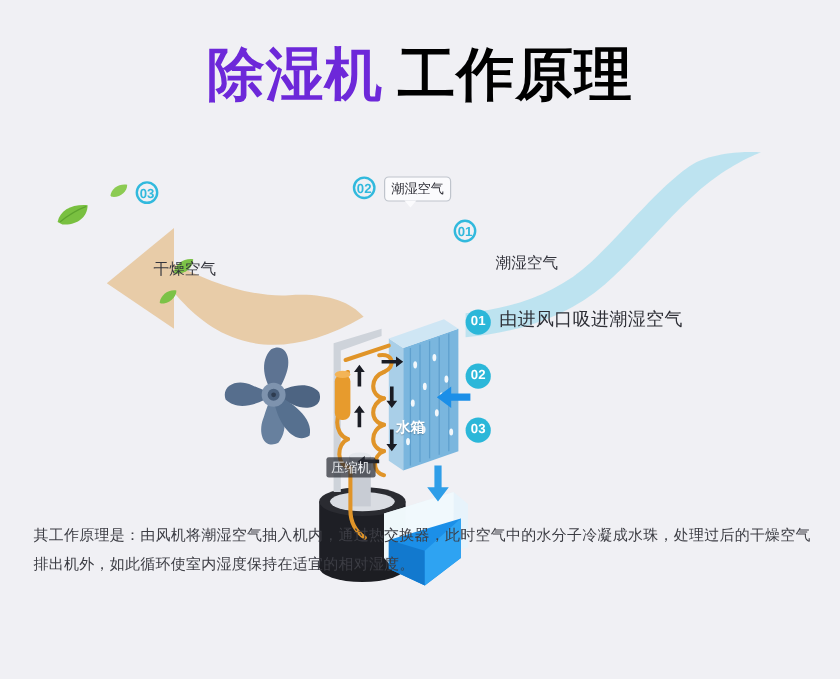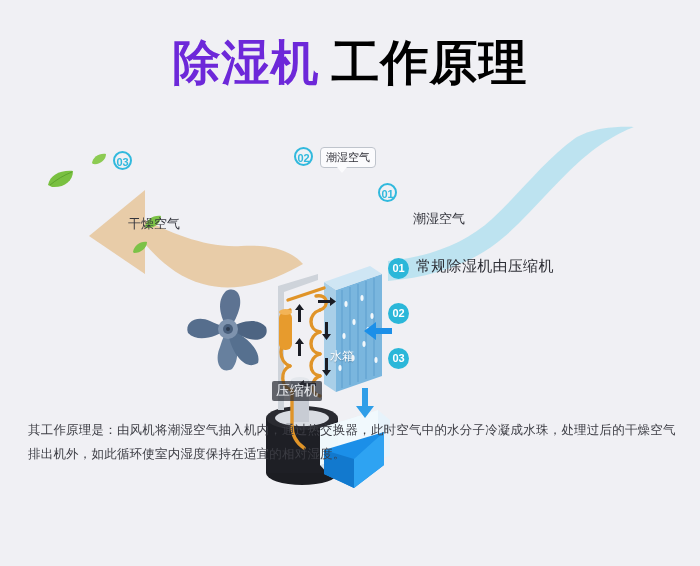--- a/index.html
+++ b/index.html
@@ -80,21 +80,21 @@
     border-top:6px solid #fbfbfd;
   }
   .tank-label{
     position:absolute;
     font-size:12px;color:#ffffff;
     white-space:nowrap;
     text-shadow:0 1px 1px rgba(0,0,0,.25);
   }
   .comp-label{
     position:absolute;
-    font-size:14px;color:#eceef2;
+    font-size:11px;color:#eceef2;
     white-space:nowrap;
     background:rgba(42,44,52,.72);
     padding:1px 4px;border-radius:2px;
   }
   .air-label{
     position:absolute;
     font-size:13px;color:#33343c;
     white-space:nowrap;
     margin-left:10px;
   }
@@ -124,21 +124,21 @@
 
   
   .copy{position:absolute;left:28px;top:418px;width:650px;}
   .para{
     font-size:12.5px;
     line-height:24px;
     color:#3c3d44;
     margin:0 0 18px 0;
     letter-spacing:.2px;
   }
-  .para:last-child{margin-bottom:0;}
+  .para:last-child{margin-bottom:0;margin-top:16px;}
 </style>
 </head>
 <body>
 
 <div id="page">
 
   <div class="title">
     <span class="t1">除湿机</span><span class="t2">工作原理</span>
   </div>
 
@@ -256,27 +256,27 @@
     <div class="badge-sm" style="left:113px;top:46px;">03</div>
     <div class="air-label" style="left:118px;top:110px;">干燥空气</div>
 
     <div class="badge-sm" style="left:294px;top:42px;">02</div>
     <div class="bubble" style="left:320px;top:42px;">潮湿空气</div>
 
     <div class="badge-sm" style="left:378px;top:78px;">01</div>
     <div class="air-label" style="left:403px;top:105px;">潮湿空气</div>
 
     <div class="comp-label" style="left:272px;top:276px;">压缩机</div>
-    <div class="tank-label" style="left:330px;top:243px;">水箱</div>
+    <div class="tank-label" style="left:330px;top:243px;font-weight:bold;">水箱</div>
   </div>
 
   <div class="legend">
     <div class="legend-row">
       <div class="legend-badge">01</div>
-      <div class="legend-text">常规除湿机由压缩机</div>
+      <div class="legend-text">由进风口吸进潮湿空气</div>
     </div>
     <div class="legend-row">
       <div class="legend-badge">02</div>
     </div>
     <div class="legend-row">
       <div class="legend-badge">03</div>
     </div>
   </div>
 
   <div class="copy">

